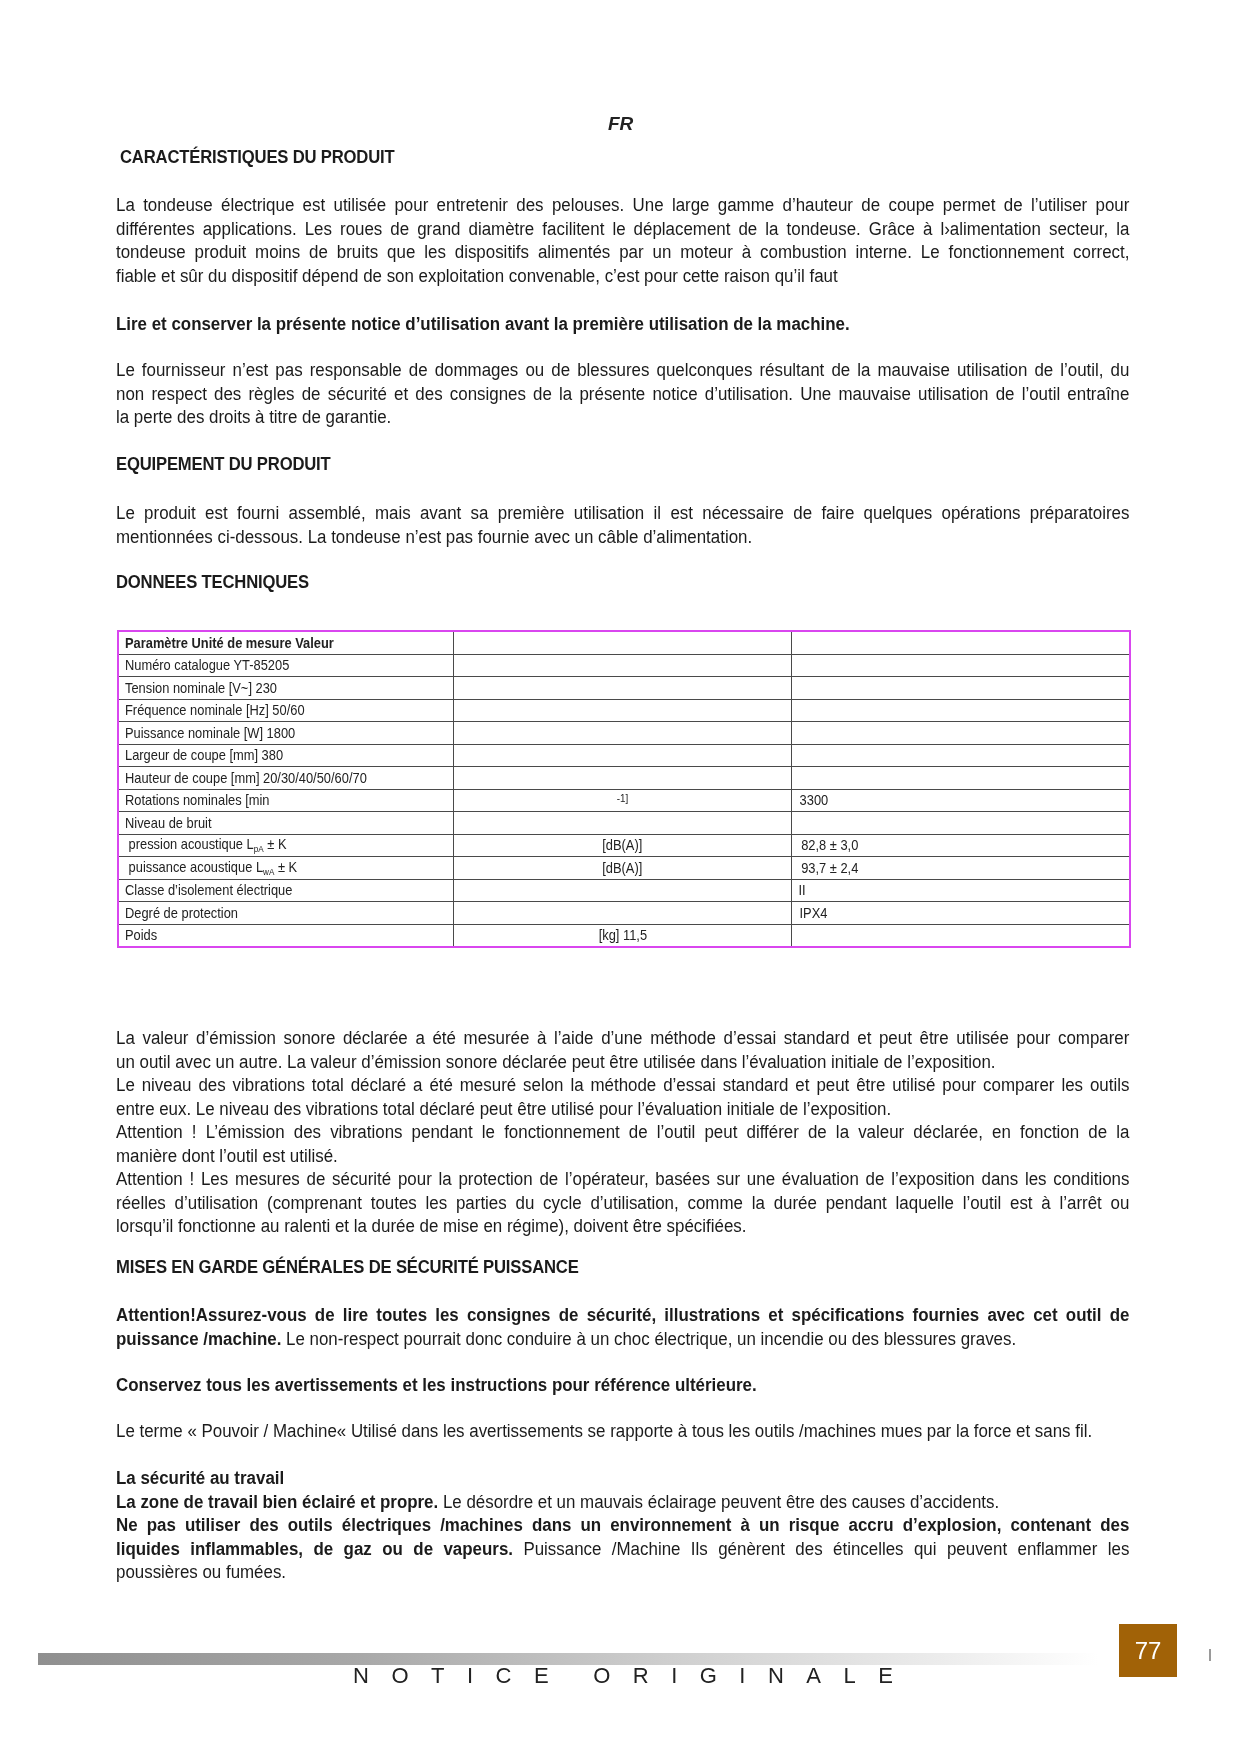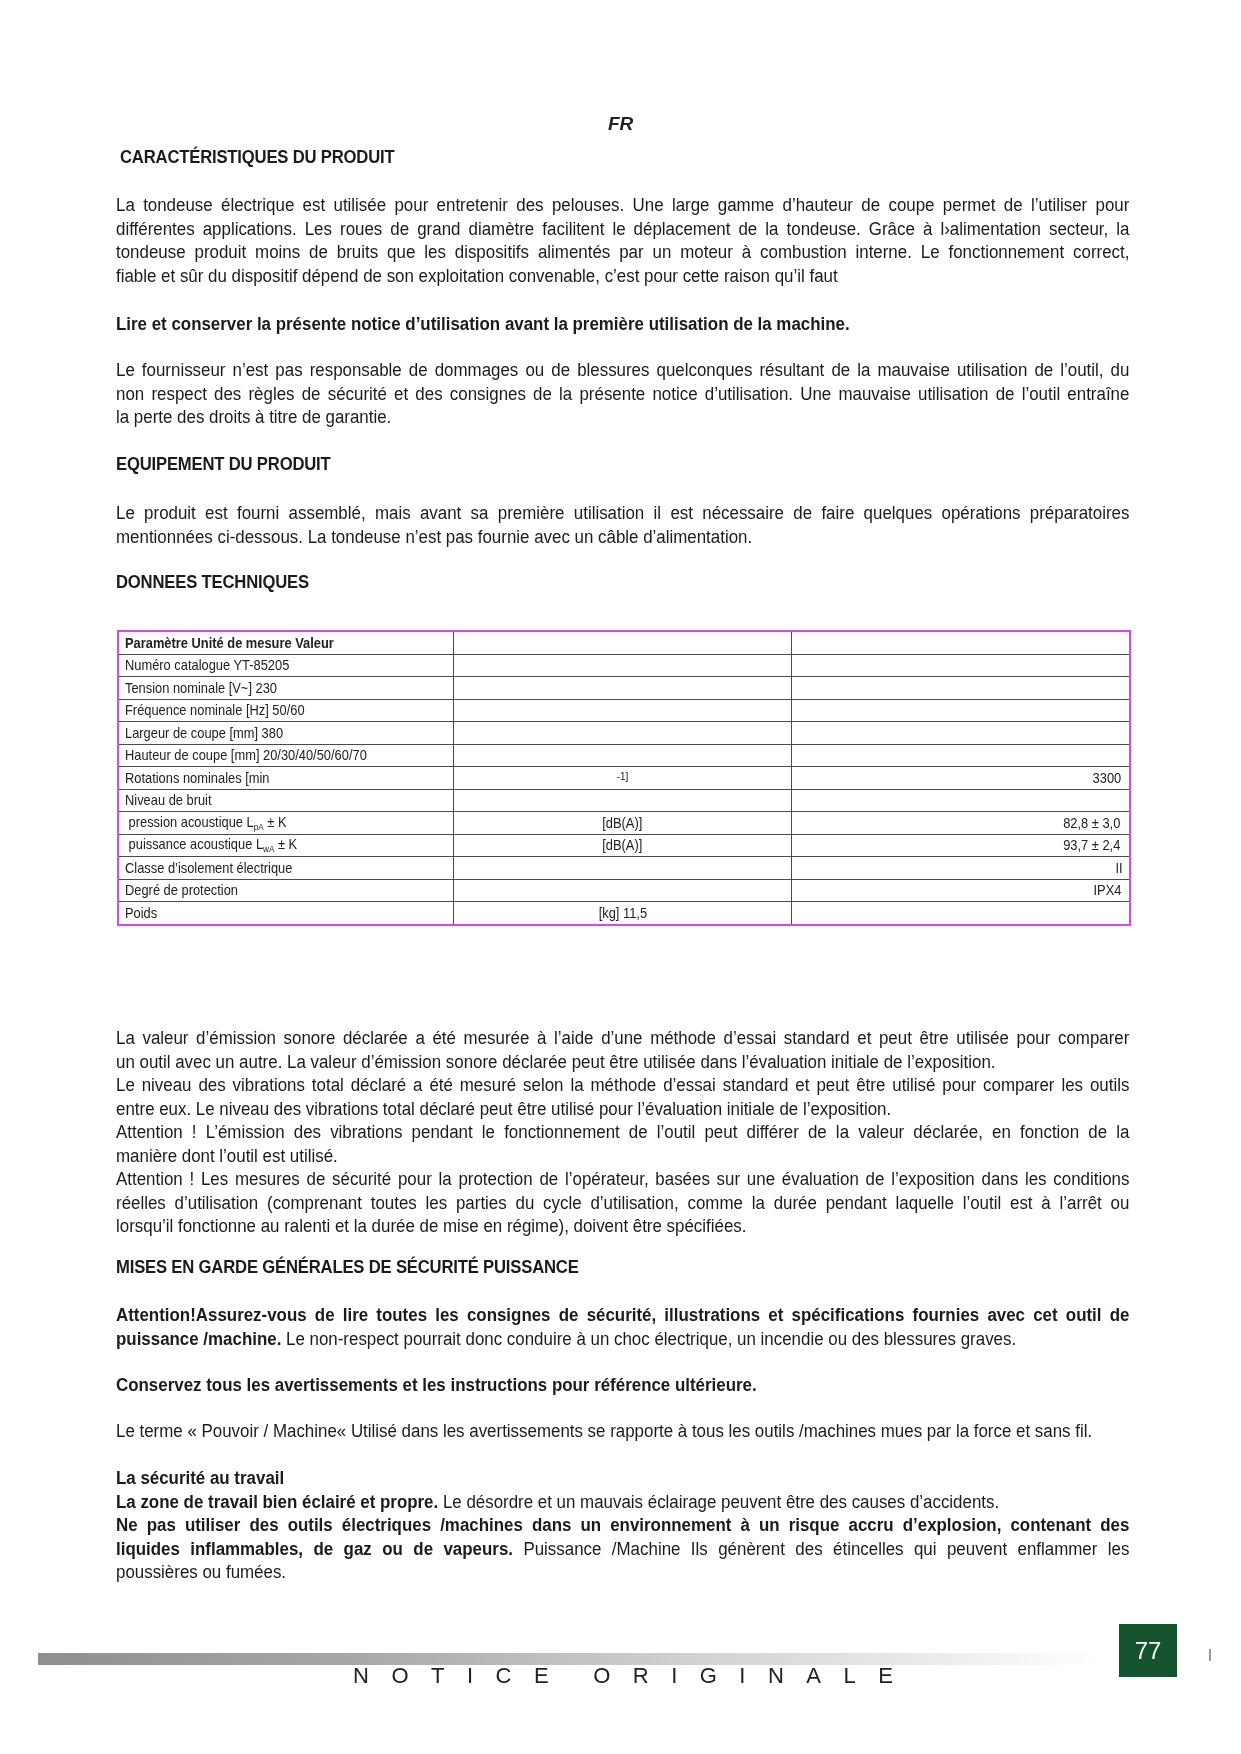--- a/index.html
+++ b/index.html
@@ -9,29 +9,29 @@
   .lang { position: absolute; left: 608px; top: 113px; font-size: 19px; font-weight: bold; font-style: italic; color: #222; }
   .h { position: absolute; font-weight: bold; font-size: 18.5px; letter-spacing: -0.2px; transform: scaleX(0.9); transform-origin: left top; color: #1b1b1b; white-space: nowrap; }
   .p { position: absolute; left: 116px; width: 1126px; font-size: 18.8px; line-height: 23.5px; transform: scaleX(0.9); transform-origin: left top; text-align: justify; color: #1b1b1b; }
   .p b { font-weight: bold; }
   .p .line { display: block; white-space: nowrap; }
   .p .just { text-align: justify; text-align-last: justify; display: block; }
   table.spec { position: absolute; left: 117px; top: 630px; width: 1014px; border-collapse: collapse; table-layout: fixed; border: 2px solid #d946ef; }
   table.spec td { border: 1.5px solid #4a4a4a; height: 21.5px; padding: 0 6px; font-size: 14.3px; color: #222; white-space: nowrap; overflow: hidden; }
   table.spec td.c1 { width: 322px; }
   table.spec td.c2 { width: 325px; text-align: center; }
-  table.spec td.c3 { text-align: right; }
+  table.spec td.c3 { text-align: left; }
   table.spec tr.hdr td { font-weight: bold; }
   table.spec td span.sq { display: inline-block; transform: scaleX(0.9); transform-origin: left center; }
   table.spec td.c2 span.sq, table.spec td.c3 span.sq { transform-origin: center center; }
   sub { font-size: 9px; vertical-align: -3px; }
   .footer-bar { position: absolute; left: 38px; top: 1653px; width: 1060px; height: 12px;
                 background: linear-gradient(to right, #8f8f8f 0%, #a8a8a8 30%, #cfcfcf 60%, #ececec 85%, #ffffff 100%); }
   .footer-text { position: absolute; left: 353px; top: 1634px; font-size: 22px; letter-spacing: 22.5px; color: #222; white-space: nowrap; margin-top: 29px; }
-  .page-num { position: absolute; left: 1119px; top: 1624px; width: 58px; height: 53px; background: #14532d; color: #fff;
+  .page-num { position: absolute; left: 1119px; top: 1624px; width: 58px; height: 53px; background: #a16207; color: #fff;
               font-size: 24px; display: flex; align-items: center; justify-content: center; }
   .tick { position: absolute; left: 1209px; top: 1649px; width: 2px; height: 12px; background: #9a9a9a; }
 </style>
 </head>
 <body>
 
 <div class="page">
 
   <div class="lang">FR</div>
 
@@ -74,20 +74,25 @@
       <td class="c2"><span class="sq"></span></td>
       <td class="c3"><span class="sq"></span></td>
     </tr>
     <tr>
       <td class="c1"><span class="sq">Tension nominale [V~] 230</span></td>
       <td class="c2"><span class="sq"></span></td>
       <td class="c3"><span class="sq"></span></td>
     </tr>
     <tr>
       <td class="c1"><span class="sq">Fréquence nominale [Hz] 50/60</span></td>
+      <td class="c2"><span class="sq"></span></td>
+      <td class="c3"><span class="sq"></span></td>
+    </tr>
+    <tr>
+      <td class="c1"><span class="sq">Puissance nominale [W] 1800</span></td>
       <td class="c2"><span class="sq"></span></td>
       <td class="c3"><span class="sq"></span></td>
     </tr>
     <tr>
       <td class="c1"><span class="sq">Largeur de coupe [mm] 380</span></td>
       <td class="c2"><span class="sq"></span></td>
       <td class="c3"><span class="sq"></span></td>
     </tr>
     <tr>
       <td class="c1"><span class="sq">Hauteur de coupe [mm] 20/30/40/50/60/70</span></td>

